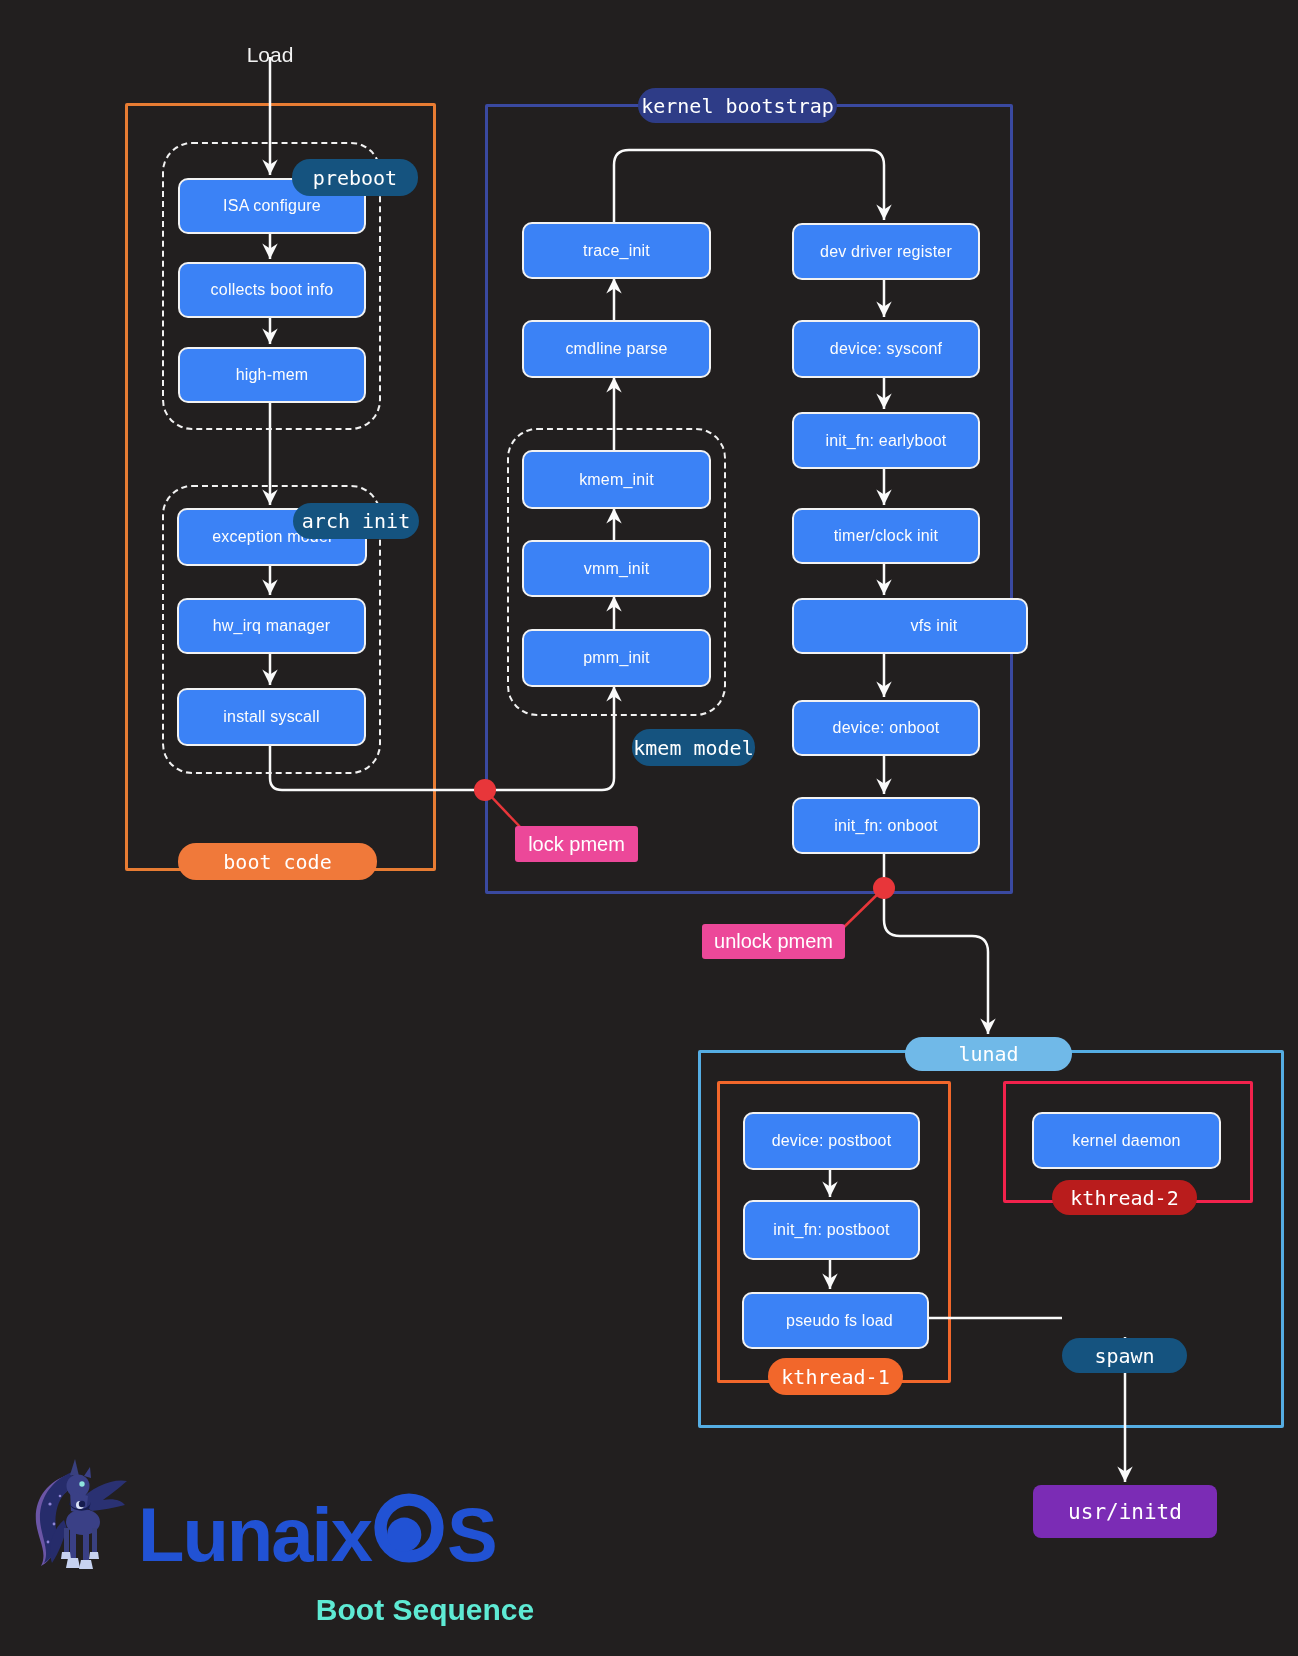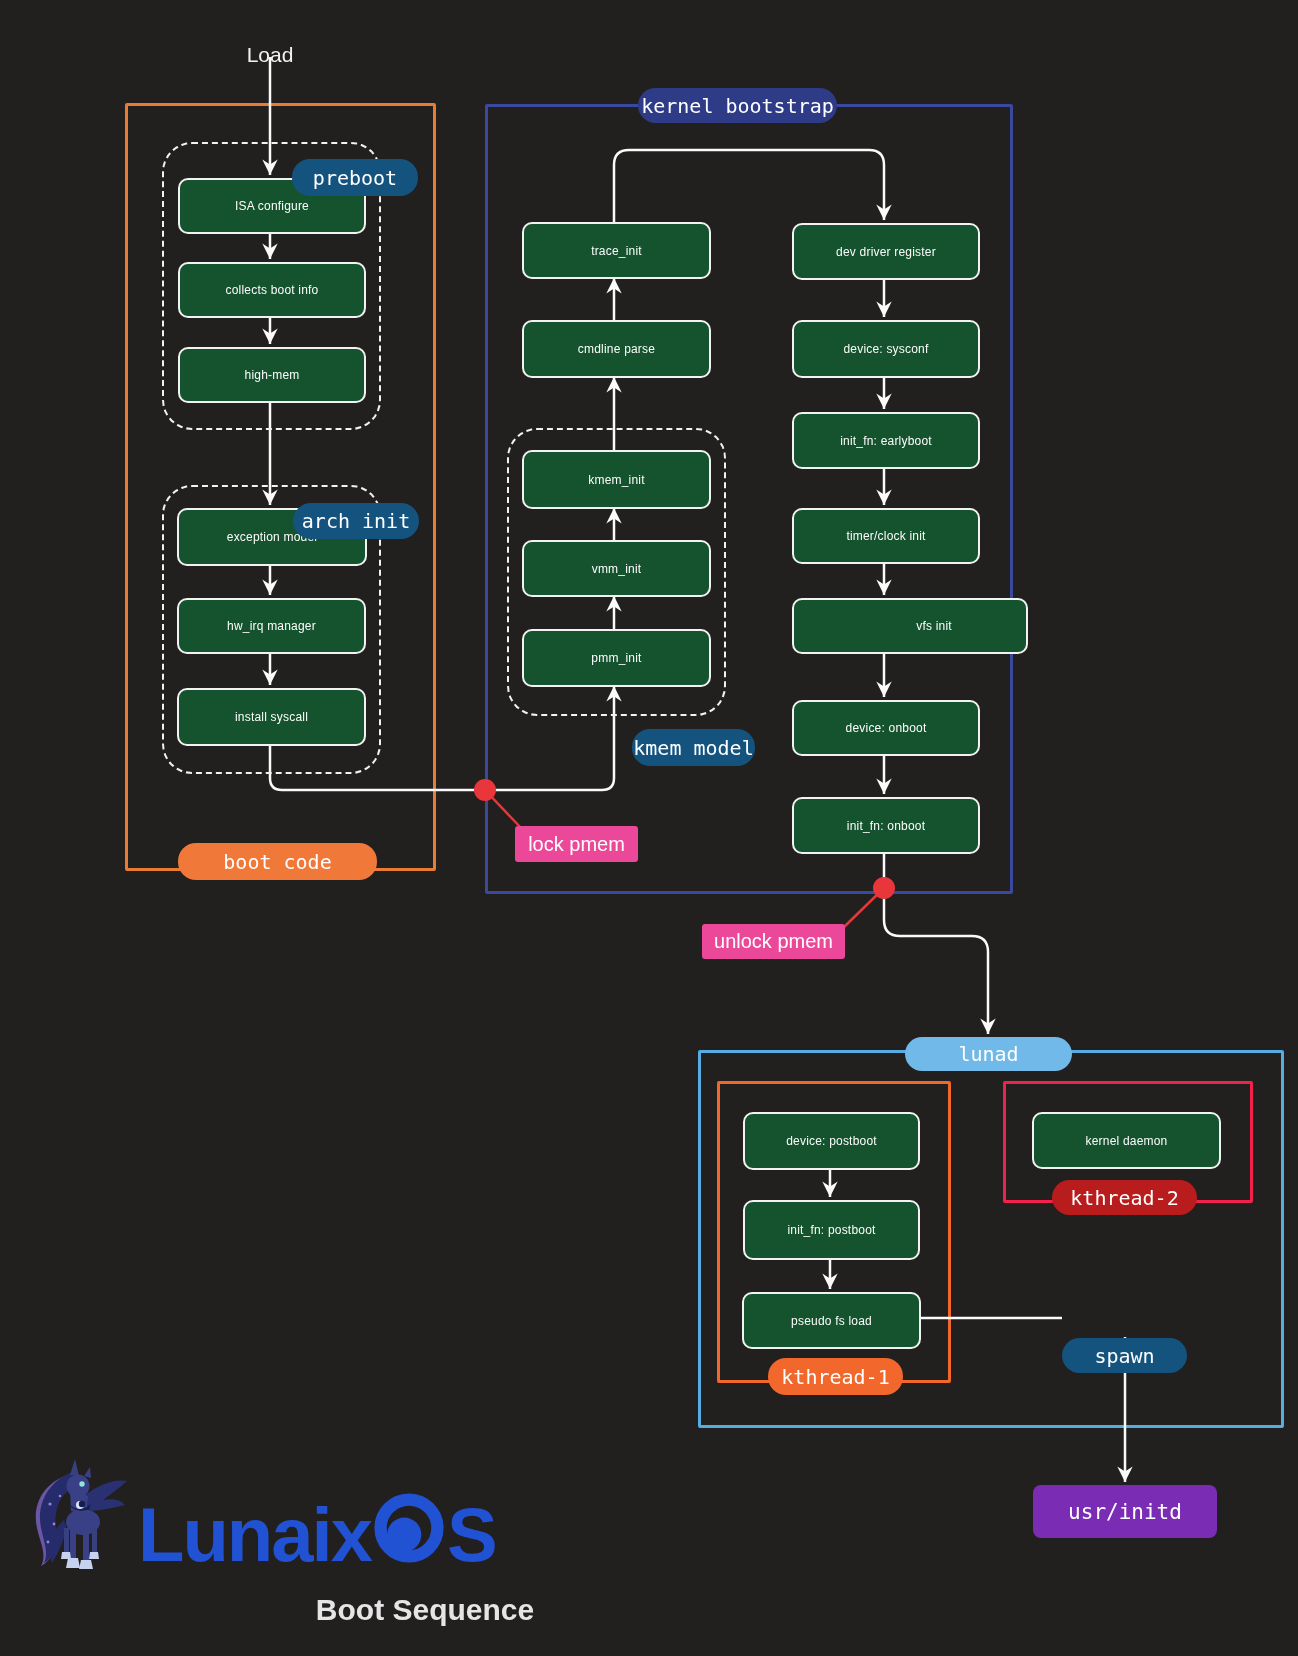--- a/index.html
+++ b/index.html
@@ -8,23 +8,23 @@
   
   .gbox{position:absolute;border:3px solid;border-radius:2px;background:transparent;}
   .gbox.boot{border-color:#e87c33;}
   .gbox.kb{border-color:#3a49a0;}
   .gbox.lunad{border-color:#55ade3;}
   .gbox.kt1{border-color:#f2672b;}
   .gbox.kt2{border-color:#f2224c;}
   
   .dashed{position:absolute;border:2px dashed #f2f2f2;border-radius:30px;background:transparent;}
   
-  .node{position:absolute;border:2px solid #f2f2f2;border-radius:10px;background:#14532d;
+  .node{position:absolute;border:2px solid #f2f2f2;border-radius:10px;background:#3b82f6;
         color:#fdfdfd;display:flex;align-items:center;justify-content:center;
-        font-size:12px;letter-spacing:.2px;white-space:nowrap;}
+        font-size:16px;letter-spacing:.2px;white-space:nowrap;}
   
   .pill{position:absolute;border-radius:18px;color:#fff;display:flex;align-items:center;
         justify-content:center;font-family:"DejaVu Sans Mono",monospace;font-size:20px;
         white-space:nowrap;z-index:6;}
   .pill.teal{background:#15537f;margin-top:36px;}
   .pill.navy{background:#2e3c87;}
   .pill.orange{background:#f0793a;}
   .pill.ltblue{background:#70b9e8;}
   .pill.kt1o{background:#f2672b;}
   .pill.kt2r{background:#b91c1c;}
@@ -38,21 +38,21 @@
         font-size:21px;z-index:6;}
   .entry-label{position:absolute;color:#f2f2f2;font-size:21px;display:flex;
                align-items:center;justify-content:center;}
   svg.wires{position:absolute;left:0;top:0;z-index:4;}
   .node,.dashed{z-index:5;}
   .gbox{z-index:2;}
   
   #brand{position:absolute;left:138px;top:1492px;display:flex;align-items:flex-end;z-index:8;}
   #brand .btxt{color:#2152d4;font-weight:bold;font-size:76px;line-height:0.95;letter-spacing:-2px;}
   #brand .o-glyph{display:inline-block;margin:0 2px 3px 2px;}
-  #page-title{position:absolute;left:300px;top:1593px;width:250px;text-align:center;color:#e5e5e5;
+  #page-title{position:absolute;left:300px;top:1593px;width:250px;text-align:center;color:#5eead4;
               font-weight:bold;font-size:30px;z-index:8;}
   #pony{position:absolute;left:26px;top:1456px;z-index:8;}
 </style>
 </head>
 <body>
 
 <div id="canvas">
 
   <div class="gbox boot" style="left:125px;top:103px;width:305px;height:762px;"></div>
   <div class="gbox kb" style="left:485px;top:104px;width:522px;height:784px;"></div>
@@ -122,21 +122,21 @@
   <div class="node" style="left:792px;top:223px;width:184px;height:53px;">dev driver register</div>
   <div class="node" style="left:792px;top:320px;width:184px;height:54px;">device: sysconf</div>
   <div class="node" style="left:792px;top:412px;width:184px;height:53px;">init_fn: earlyboot</div>
   <div class="node" style="left:792px;top:508px;width:184px;height:52px;">timer/clock init</div>
   <div class="node" style="left:792px;top:598px;width:184px;height:52px;padding-left:48px;">vfs init</div>
   <div class="node" style="left:792px;top:700px;width:184px;height:52px;">device: onboot</div>
   <div class="node" style="left:792px;top:797px;width:184px;height:53px;">init_fn: onboot</div>
 
   <div class="node" style="left:743px;top:1112px;width:173px;height:54px;">device: postboot</div>
   <div class="node" style="left:743px;top:1200px;width:173px;height:56px;">init_fn: postboot</div>
-  <div class="node" style="left:742px;top:1292px;width:175px;height:53px;">pseudo fs load</div>
+  <div class="node" style="left:742px;top:1292px;width:175px;height:53px;padding-left:8px;">pseudo fs load</div>
   <div class="node" style="left:1032px;top:1112px;width:185px;height:53px;">kernel daemon</div>
 
   <div class="pill teal" style="left:292px;top:123px;width:126px;height:37px;">preboot</div>
   <div class="pill teal" style="left:293px;top:467px;width:126px;height:36px;">arch init</div>
   <div class="pill navy" style="left:638px;top:88px;width:199px;height:35px;">kernel bootstrap</div>
   <div class="pill teal" style="left:632px;top:693px;width:123px;height:37px;">kmem model</div>
   <div class="pill orange" style="left:178px;top:843px;width:199px;height:37px;">boot code</div>
   <div class="pill ltblue" style="left:905px;top:1037px;width:167px;height:34px;">lunad</div>
   <div class="pill kt1o" style="left:768px;top:1358px;width:135px;height:37px;">kthread-1</div>
   <div class="pill kt2r" style="left:1052px;top:1180px;width:145px;height:35px;">kthread-2</div>

